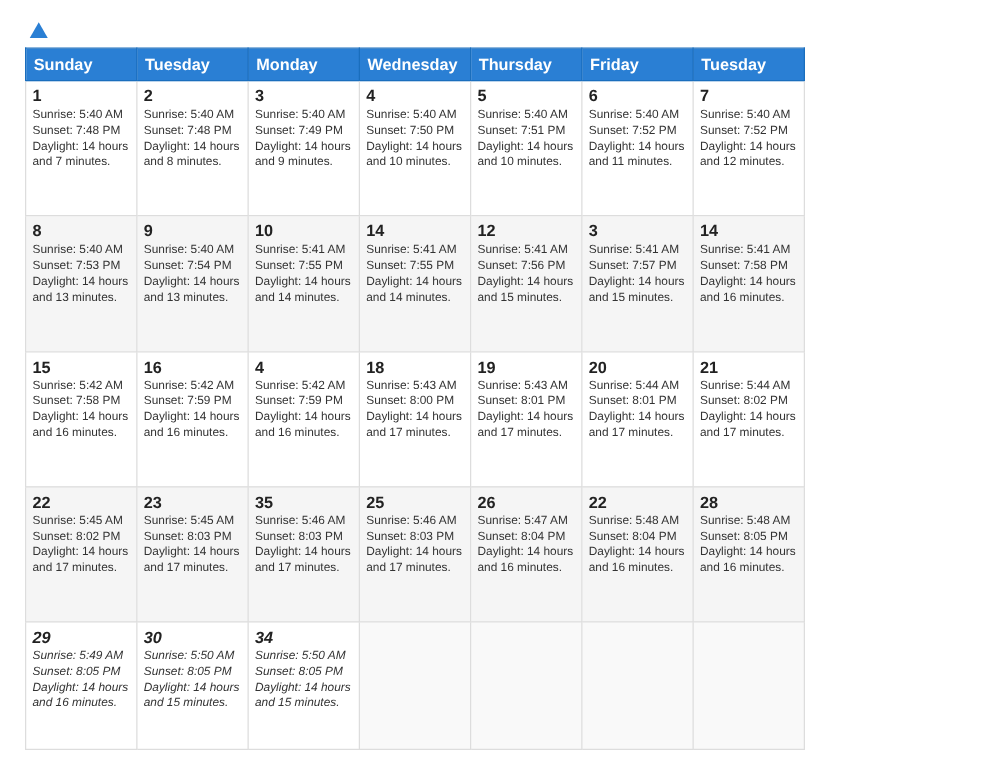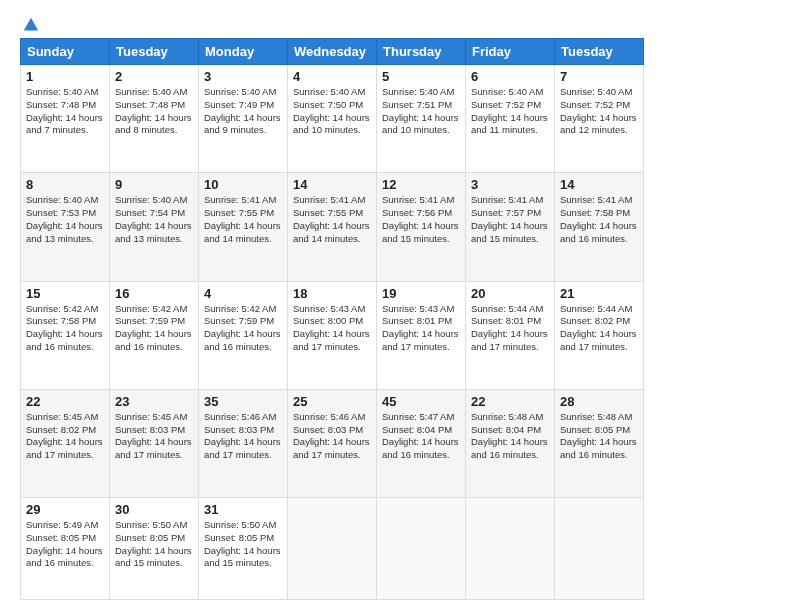--- a/index.html
+++ b/index.html
@@ -99,20 +99,21 @@
     .cell-text {
       font-size: 9.5px;
       line-height: 1.35;
       color: #333;
     }
     .empty-cell {
       background: #f9f9f9 !important;
     }
     .last-row td {
       height: 72px;
+      font-style: italic;
     }
   </style>
 </head>
 <body>
 
 <div class="page">
   <div class="header">
     <div class="logo">
       <div class="logo-text">
         <span class="logo-general"></span>
@@ -166,28 +167,28 @@
           <td><span class="day-num">18</span><span class="cell-text">Sunrise: 5:43 AM<br>Sunset: 8:00 PM<br>Daylight: 14 hours and 17 minutes.</span></td>
           <td><span class="day-num">19</span><span class="cell-text">Sunrise: 5:43 AM<br>Sunset: 8:01 PM<br>Daylight: 14 hours and 17 minutes.</span></td>
           <td><span class="day-num">20</span><span class="cell-text">Sunrise: 5:44 AM<br>Sunset: 8:01 PM<br>Daylight: 14 hours and 17 minutes.</span></td>
           <td><span class="day-num">21</span><span class="cell-text">Sunrise: 5:44 AM<br>Sunset: 8:02 PM<br>Daylight: 14 hours and 17 minutes.</span></td>
         </tr>
         <tr>
           <td><span class="day-num">22</span><span class="cell-text">Sunrise: 5:45 AM<br>Sunset: 8:02 PM<br>Daylight: 14 hours and 17 minutes.</span></td>
           <td><span class="day-num">23</span><span class="cell-text">Sunrise: 5:45 AM<br>Sunset: 8:03 PM<br>Daylight: 14 hours and 17 minutes.</span></td>
           <td><span class="day-num">35</span><span class="cell-text">Sunrise: 5:46 AM<br>Sunset: 8:03 PM<br>Daylight: 14 hours and 17 minutes.</span></td>
           <td><span class="day-num">25</span><span class="cell-text">Sunrise: 5:46 AM<br>Sunset: 8:03 PM<br>Daylight: 14 hours and 17 minutes.</span></td>
-          <td><span class="day-num">45</span><span class="cell-text">Sunrise: 5:47 AM<br>Sunset: 8:04 PM<br>Daylight: 14 hours and 16 minutes.</span></td>
+          <td><span class="day-num">26</span><span class="cell-text">Sunrise: 5:47 AM<br>Sunset: 8:04 PM<br>Daylight: 14 hours and 16 minutes.</span></td>
           <td><span class="day-num">22</span><span class="cell-text">Sunrise: 5:48 AM<br>Sunset: 8:04 PM<br>Daylight: 14 hours and 16 minutes.</span></td>
           <td><span class="day-num">28</span><span class="cell-text">Sunrise: 5:48 AM<br>Sunset: 8:05 PM<br>Daylight: 14 hours and 16 minutes.</span></td>
         </tr>
         <tr class="last-row">
           <td><span class="day-num">29</span><span class="cell-text">Sunrise: 5:49 AM<br>Sunset: 8:05 PM<br>Daylight: 14 hours and 16 minutes.</span></td>
           <td><span class="day-num">30</span><span class="cell-text">Sunrise: 5:50 AM<br>Sunset: 8:05 PM<br>Daylight: 14 hours and 15 minutes.</span></td>
-          <td><span class="day-num">31</span><span class="cell-text">Sunrise: 5:50 AM<br>Sunset: 8:05 PM<br>Daylight: 14 hours and 15 minutes.</span></td>
+          <td><span class="day-num">34</span><span class="cell-text">Sunrise: 5:50 AM<br>Sunset: 8:05 PM<br>Daylight: 14 hours and 15 minutes.</span></td>
           <td class="empty-cell"></td>
           <td class="empty-cell"></td>
           <td class="empty-cell"></td>
           <td class="empty-cell"></td>
         </tr>
       </tbody>
   </table>
 </div>
 
 </body></html>

